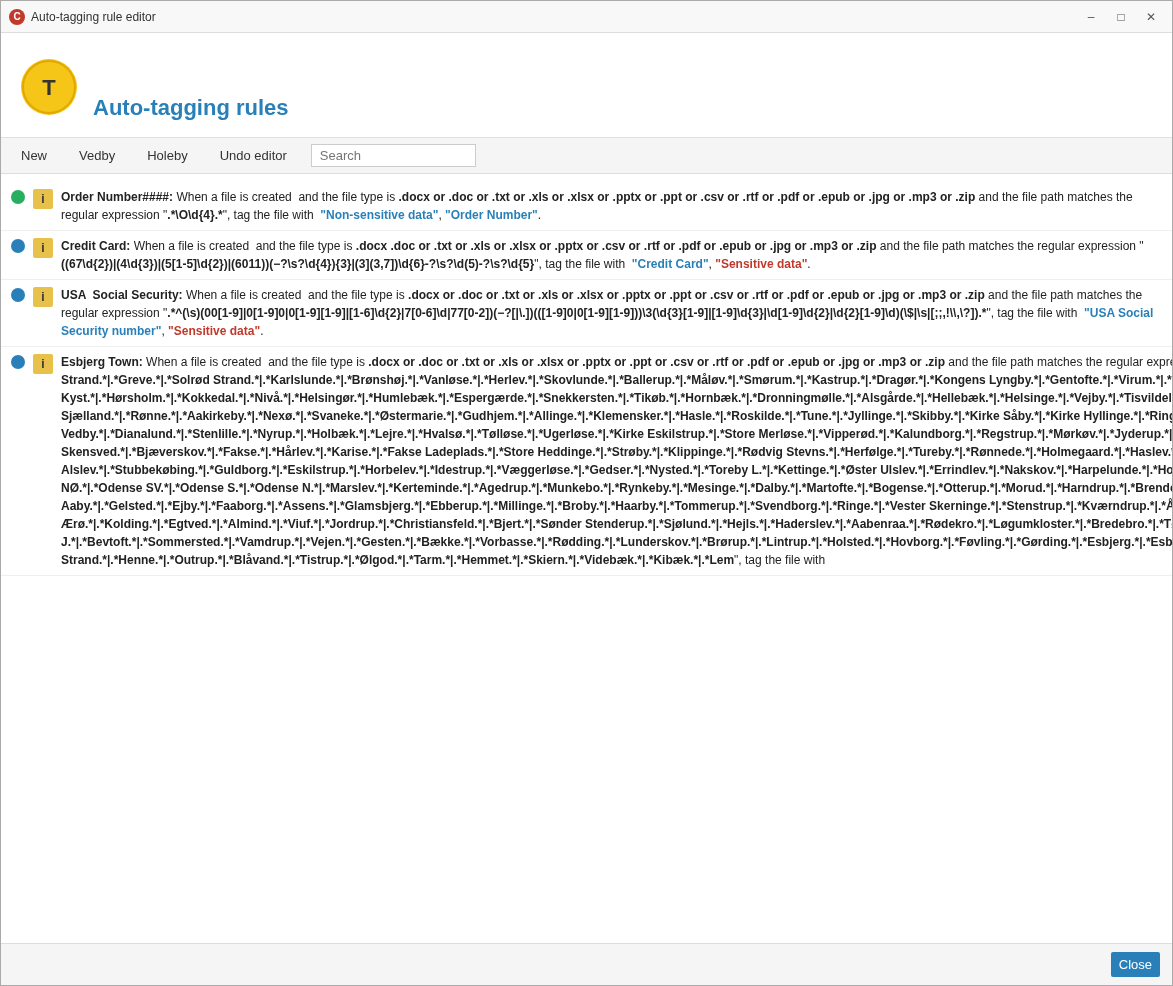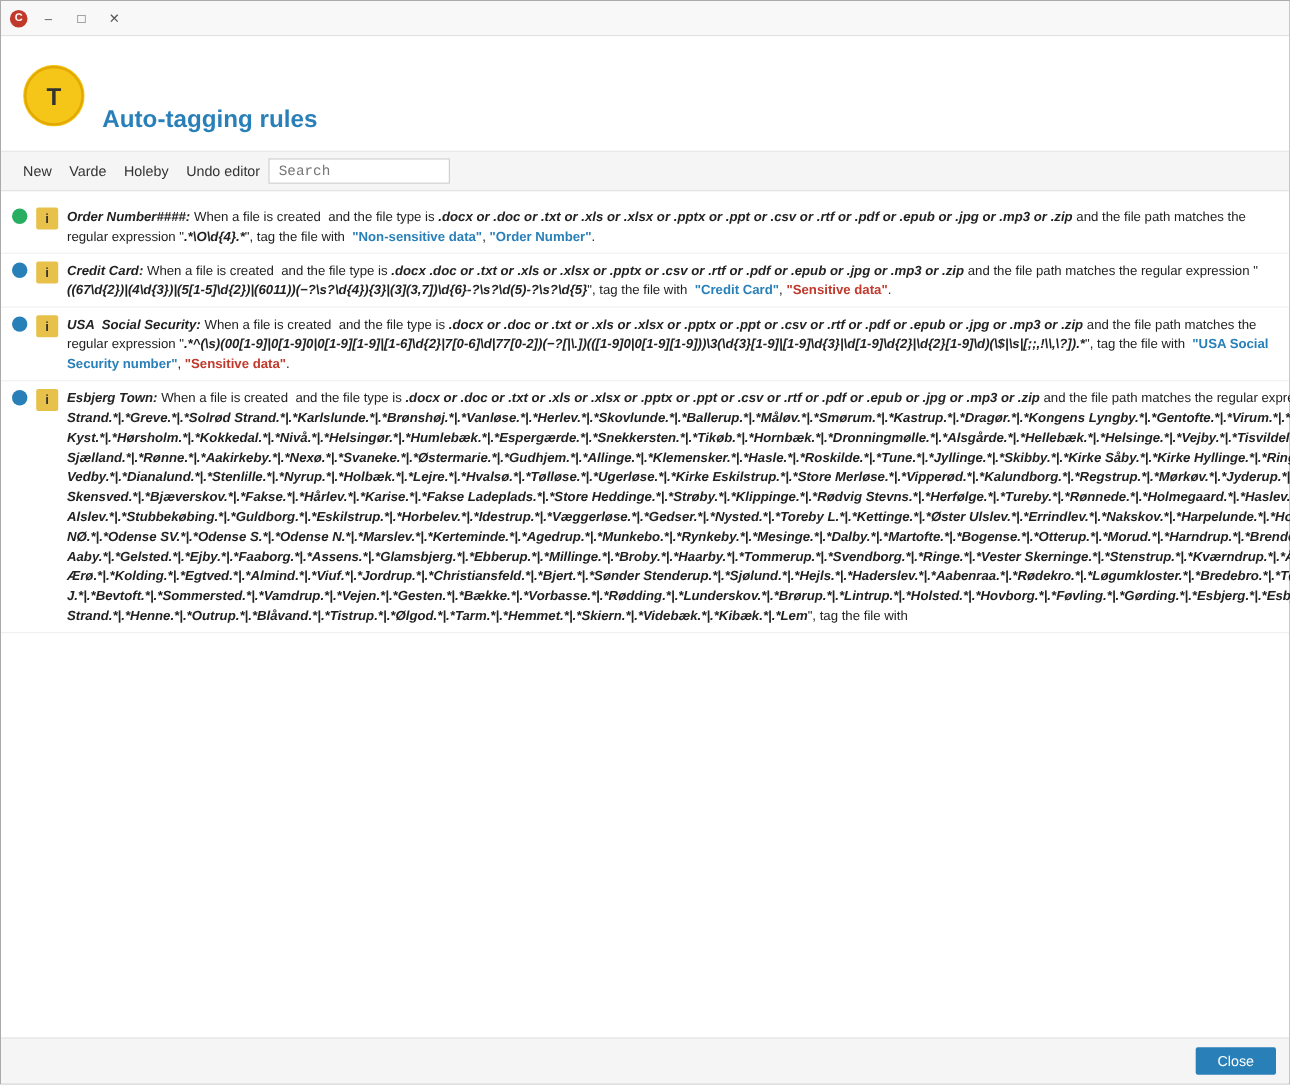--- a/index.html
+++ b/index.html
@@ -81,39 +81,38 @@
     .header-text p {
       font-size: 12px;
       color: #555;
     }
 
     .toolbar {
       background: #f5f5f5;
       border-bottom: 1px solid #ddd;
       padding: 6px 12px;
       display: flex;
-      gap: 0;
+      gap: 16px;
     }
     .toolbar-btn {
       background: transparent;
       border: none;
       padding: 4px 8px;
       font-size: 13px;
       color: #333;
       cursor: pointer;
       border-radius: 2px;
     }
     .search-input {
       border: 1px solid #ccc;
       padding: 3px 8px;
       font-size: 13px;
       width: 165px;
       outline: none;
       background: #fff;
-      font-family: Liberation Mono, monospace;
     }
 
     .content-area {
       flex: 1;
       overflow: hidden;
       position: relative;
       background: #fff;
     }
     .rules-list {
       height: 100%;
@@ -161,60 +160,61 @@
       font-size: 12px;
       font-weight: bold;
       color: #333;
     }
     .rule-text {
       flex: 1;
       font-size: 12px;
       color: #222;
       line-height: 1.5;
     }
-    .rule-text strong, .rule-text b { font-weight: bold; font-style: italic; }
+    .rule-text strong, .rule-text b { font-weight: bold; }
     .tag-highlight {
       color: #2980b9;
       font-weight: bold;
     }
     .tag-highlight-red {
       color: #c0392b;
       font-weight: bold;
     }
 
     .footer {
       padding: 8px 12px;
       background: #f5f5f5;
       border-top: 1px solid #ddd;
       display: flex;
       justify-content: flex-end;
     }
     .close-btn {
       background: #2980b9;
       color: white;
       border: none;
-      padding: 5px 20px;
+      padding: 5px 8px;
       font-size: 13px;
       cursor: pointer;
       border-radius: 2px;
     }
 
     
     .gear-svg {
       width: 56px;
       height: 56px;
     }
   </style>
 </head>
 <body>
 
 <div class="window">
 
   <div class="title-bar">
     <div class="title-bar-icon">C</div>
+    <span class="title-bar-text">Auto-tagging rule editor</span>
     <div class="title-bar-controls">
       <button class="title-bar-btn">–</button>
       <button class="title-bar-btn">□</button>
       <button class="title-bar-btn close">✕</button>
     </div>
   </div>
 
   <div class="header">
     <svg class="gear-svg" viewBox="0 0 56 56" xmlns="http://www.w3.org/2000/svg">
       <circle cx="28" cy="28" r="28" fill="#f5c518"></circle>
@@ -224,21 +224,21 @@
 
       <circle cx="28" cy="28" r="26" fill="none" stroke="#e0a800" stroke-width="2"></circle>
     </svg>
     <div class="header-text">
       <h1>Auto-tagging rules</h1>
     </div>
   </div>
 
   <div class="toolbar">
     <button class="toolbar-btn">New</button>
-    <button class="toolbar-btn">Varde</button>
+    <button class="toolbar-btn">Vedby</button>
     <button class="toolbar-btn">Holeby</button>
     <button class="toolbar-btn">Undo editor</button>
     <input class="search-input" type="text" placeholder="Search" style="">
   </div>
 
   <div class="content-area">
     <div class="rules-list">
 
       <div class="rule-item">
         <div class="rule-status">

